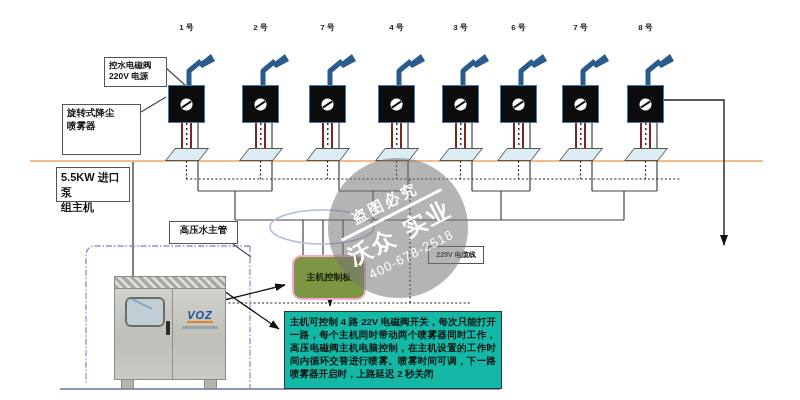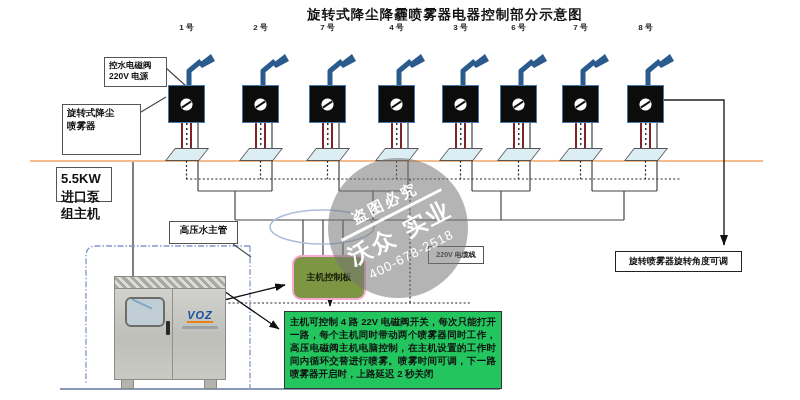--- a/index.html
+++ b/index.html
@@ -22,21 +22,21 @@
         background-color:#fff;border-left:2.5px solid #7b2525;border-right:2.5px solid #7b2525;
         background-image:repeating-linear-gradient(#333 0 2px,transparent 2px 5px);
         background-size:1.5px 100%;background-position:center top;background-repeat:no-repeat;}
   .platform{position:absolute;top:126px;left:2px;width:34px;height:13px;background:#dcedf4;
         border:1px solid #555;transform:skewX(-38deg);box-sizing:border-box;}
   
   #board{position:absolute;left:292px;top:255px;width:70px;height:41px;z-index:20;
         background:#7d9644;border:2px solid #f9a8d4;border-radius:9px;display:flex;
         align-items:center;justify-content:center;font-size:9px;font-weight:bold;color:#1a200a;}
   
-  #desc{position:absolute;left:284px;top:311px;width:218px;height:78px;z-index:20;background:#22c55e;
+  #desc{position:absolute;left:284px;top:311px;width:218px;height:78px;z-index:20;background:#14b8a6;
         border:1.5px solid #333;font-size:9.5px;font-weight:bold;color:#111;line-height:13px;
         padding:3px 5px;box-sizing:border-box;text-align:justify;}
   
   #cabinet{position:absolute;left:114px;top:276px;width:112px;height:146px;z-index:10;}
   #cab-body{position:absolute;left:0;top:0;width:112px;height:104px;
         background:linear-gradient(180deg,#d6d7d2,#bebfb9 60%,#c9cac4);border:1px solid #8a8b85;box-sizing:border-box;}
   #cab-band{position:absolute;left:0;top:0;width:110px;height:11px;
         background:repeating-linear-gradient(45deg,#a9aaa4 0 3px,#dcddd8 3px 6px);border-bottom:1px solid #8a8b85;}
   #cab-divider{position:absolute;left:57px;top:11px;width:1px;height:92px;background:#90918b;}
   #cab-window{position:absolute;left:10px;top:20px;width:36px;height:26px;background:#c2ced6;
@@ -129,21 +129,20 @@
       <line x1="233" y1="244" x2="251" y2="257"></line>
     </g>
 
     <g stroke="#111" stroke-width="1.3" fill="none">
       <line x1="212" y1="303" x2="285" y2="285" marker-end="url(#arw)"></line>
       <line x1="221" y1="289" x2="279" y2="329" marker-end="url(#arw)"></line>
       <line x1="330" y1="296" x2="330" y2="306" marker-end="url(#arw)"></line>
     </g>
   </svg>
 
-  <div id="title">旋转式降尘降霾喷雾器电器控制部分示意图</div>
 
   <div id="units">
       <div class="unit" style="left: 168px;">
         <div class="unum">1 号</div>
         <svg class="nozzle" viewBox="0 0 50 34">
           <path d="M21 34 V19 L33 9" fill="none" stroke="#2b5a8c" stroke-width="5" stroke-linejoin="round"></path>
           <polygon points="30,12 43,2 47,9 34,16" fill="#2b5a8c"></polygon>
         </svg>
         <div class="vbox">
           <svg class="vicon" viewBox="0 0 16 16">
@@ -262,27 +261,26 @@
     </div>
 
   <div class="lbl" style="left:104px;top:57px;width:63px;height:30px;font-size:8.5px;">
     <span class="ln">控水电磁阀</span>
     <span class="ln">220V 电源</span>
   </div>
   <div class="lbl" style="left:62px;top:104px;width:79px;height:51px;font-size:9.5px;">
     <span class="ln">旋转式降尘</span>
     <span class="ln">喷雾器</span>
   </div>
-  <div class="lbl" style="left:56px;top:167px;width:56px;height:35px;font-size:13px;">
+  <div class="lbl" style="left:56px;top:167px;width:74px;height:35px;font-size:11px;">
     <span class="ln">5.5KW 进口泵</span>
     <span class="ln">组主机</span>
   </div>
   <div class="lbl" style="left:169px;top:221px;width:69px;height:23px;font-size:9.5px;text-align:center;">高压水主管</div>
   <div class="lbl" style="left:428px;top:246px;width:56px;height:18px;font-size:7px;text-align:center;line-height:12px;">220V 电缆线</div>
-  <div class="lbl" style="left:615px;top:251px;width:127px;height:21px;font-size:9px;text-align:center;line-height:15px;border-color:#222;">旋转喷雾器旋转角度可调</div>
 
   <div id="board">主机控制板</div>
 
   <div id="desc">主机可控制 4 路 22V 电磁阀开关，每次只能打开一路，每个主机同时带动两个喷雾器同时工作，高压电磁阀主机电脑控制，在主机设置的工作时间内循环交替进行喷雾。喷雾时间可调，下一路喷雾器开启时，上路延迟 2 秒关闭</div>
 
   <div id="cabinet">
     <div id="cab-body">
       <div id="cab-band"></div>
       <div id="cab-divider"></div>
       <div id="cab-window"></div>

